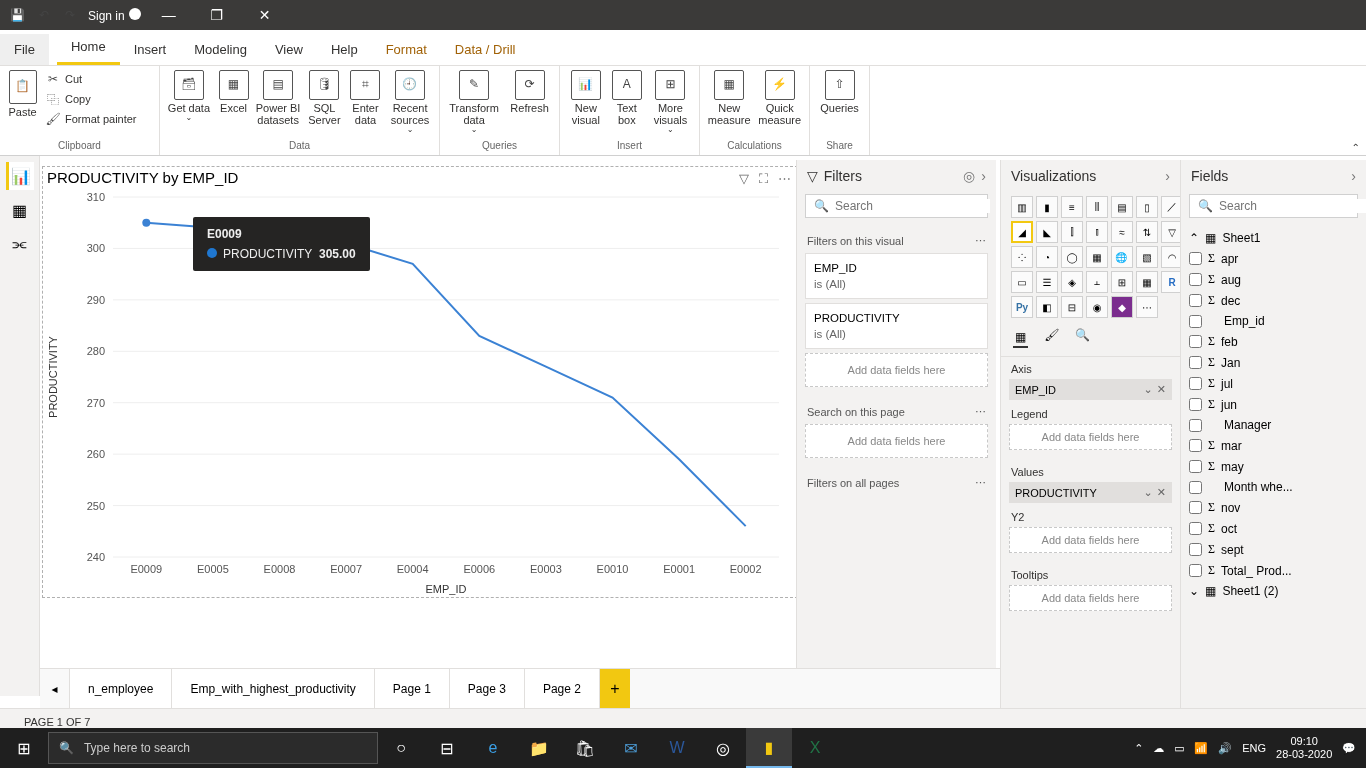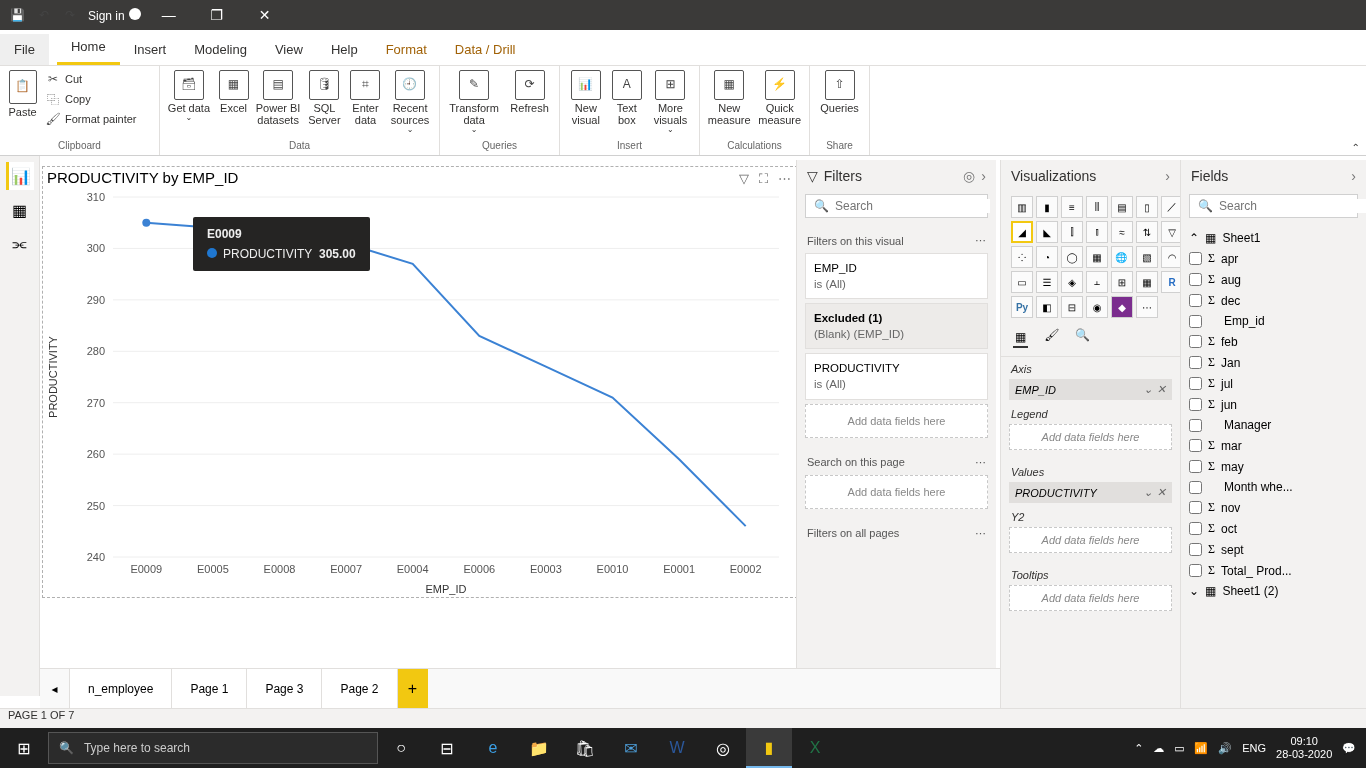--- a/index.html
+++ b/index.html
@@ -75,21 +75,21 @@
 .sigma { font-family:serif; }
 
 
 .pagetabs { position:absolute; left:40px; right:366px; bottom:32px; height:40px; border-top:1px solid #e1dfdd; display:flex; align-items:stretch; background:#f9f9f9; font-size:12px; }
 .pagetabs .nav { width:30px; display:flex; align-items:center; justify-content:center; border-right:1px solid #e1dfdd; cursor:pointer; }
 .pagetabs .ptab { padding:0 18px; display:flex; align-items:center; border-right:1px solid #e1dfdd; cursor:pointer; background:#fff; }
 .pagetabs .ptab.active { background:#fff; font-weight:400; }
 .pagetabs .add { width:30px; background:#f2c811; display:flex; align-items:center; justify-content:center; font-size:16px; cursor:pointer; }
 
 
-.status { position:absolute; left:0; right:0; bottom:0; height:32px; background:#f3f2f1; border-top:1px solid #e1dfdd; font-size:11px; display:flex; align-items:flex-start; padding:0 8px; color:#323130;}
+.status { position:absolute; left:0; right:0; bottom:0; height:32px; background:#f3f2f1; border-top:1px solid #e1dfdd; font-size:11px; display:flex; align-items:flex-end; padding:0 24px; color:#323130;}
 
 
 
 .status { bottom:40px; height:20px; }
 
 
 .taskbar { position:absolute; left:0; right:0; bottom:0; height:40px; background:#1f1f1f; display:flex; align-items:center; color:#fff; font-size:12px; }
 .taskbar .start { width:48px; text-align:center; font-size:16px; cursor:pointer; }
 .taskbar .tsearch { flex:0 0 330px; height:32px; background:#2b2b2b; border:1px solid #555; display:flex; align-items:center; padding:0 10px; gap:10px; color:#ccc; }
 .taskbar .ticons { display:flex; align-items:center; height:100%; }
@@ -309,24 +309,20 @@
     <input placeholder="Search" style="">
   </div>
   <div class="sect">
       <span>Filters on this visual</span>
       <span>⋯</span>
     </div>
   <div class="fcard">
     <div>EMP_ID</div>
       <div style="color:#666;">is (All)</div>
   </div>
-  <div class="fcard selected">
-    <div style="font-weight:600;">Excluded (1)</div>
-      <div style="color:#666;">(Blank) (EMP_ID)</div>
-  </div>
   <div class="fcard">
     <div>PRODUCTIVITY</div>
       <div style="color:#666;">is (All)</div>
   </div>
   <div class="dropwell">Add data fields here</div>
   <div class="sect">
       <span>Search on this page</span>
       <span>⋯</span>
     </div>
   <div class="dropwell">Add data fields here</div>
@@ -377,21 +373,21 @@
     <div class="vi">⊟</div>
     <div class="vi">◉</div>
     <div class="vi" style="background:#7b2d8e;color:#fff;">◆</div>
     <div class="vi">⋯</div>
   </div>
   <div style="display:flex; gap:16px; padding:4px 12px 8px; border-bottom:1px solid #e1dfdd;">
     <span style="border-bottom:2px solid #333;padding:2px;">▦</span>
     <span>🖌</span>
     <span>🔍</span>
   </div>
-  <div style="overflow-y:auto; flex:1;font-style:italic;">
+  <div style="overflow-y:auto; flex:1;">
     <div class="subhead">Axis</div>
     <div class="fieldrow">
         <span>EMP_ID</span>
         <span class="actions">
           <span>⌄</span>
           <span>✕</span>
         </span>
       </div>
     <div class="subhead">Legend</div>
     <div class="dropwell" style="padding:6px;">Add data fields here</div>
@@ -512,20 +508,21 @@
         <span>⌄</span>
         <span>▦</span>
         <span>Sheet1 (2)</span>
       </div>
     </div>
 </div>
 
 <div class="pagetabs">
   <div class="nav">◂</div>
   <div class="ptab">n_employee</div>
+  <div class="ptab active">Emp_with_highest_productivity</div>
   <div class="ptab">Page 1</div>
   <div class="ptab">Page 3</div>
   <div class="ptab">Page 2</div>
   <div class="add">+</div>
 </div>
 
 <div class="status">
   <span>PAGE 1 OF 7</span>
 </div>
 

